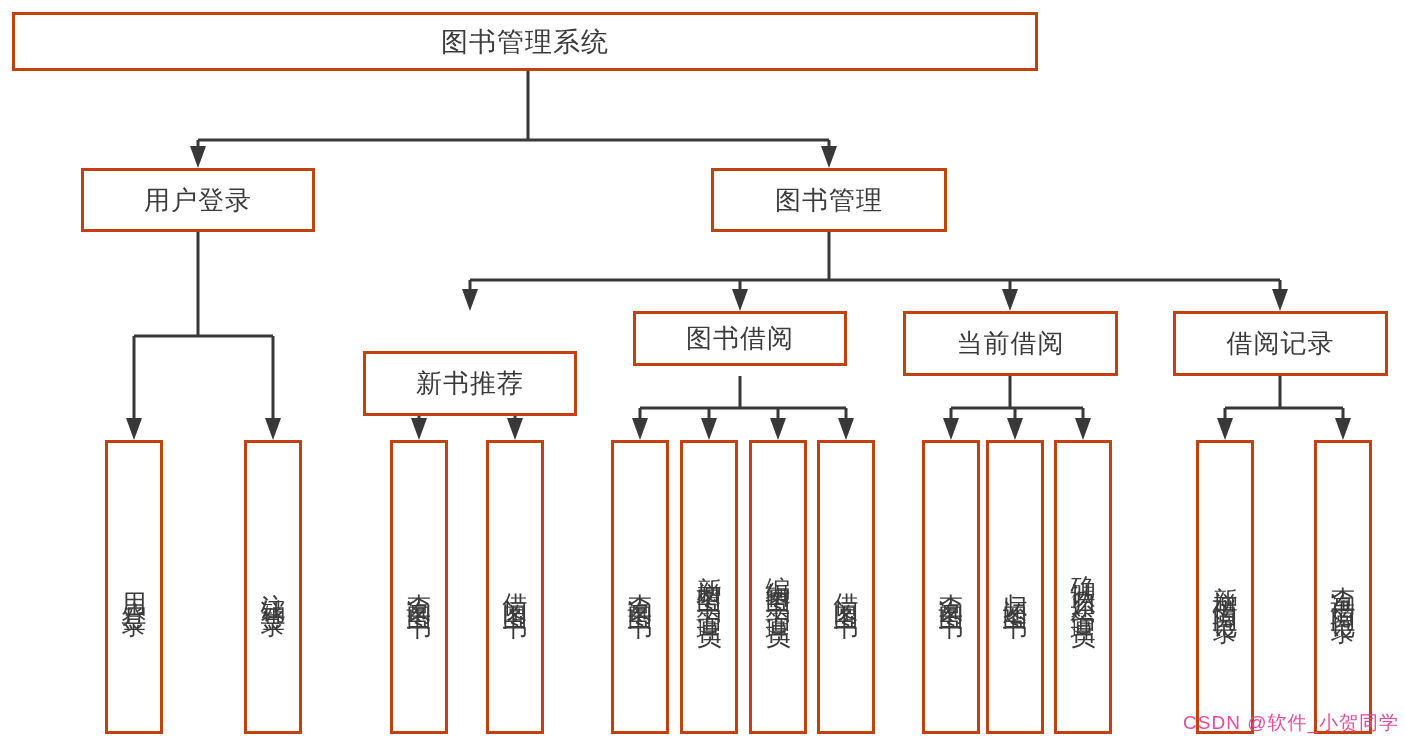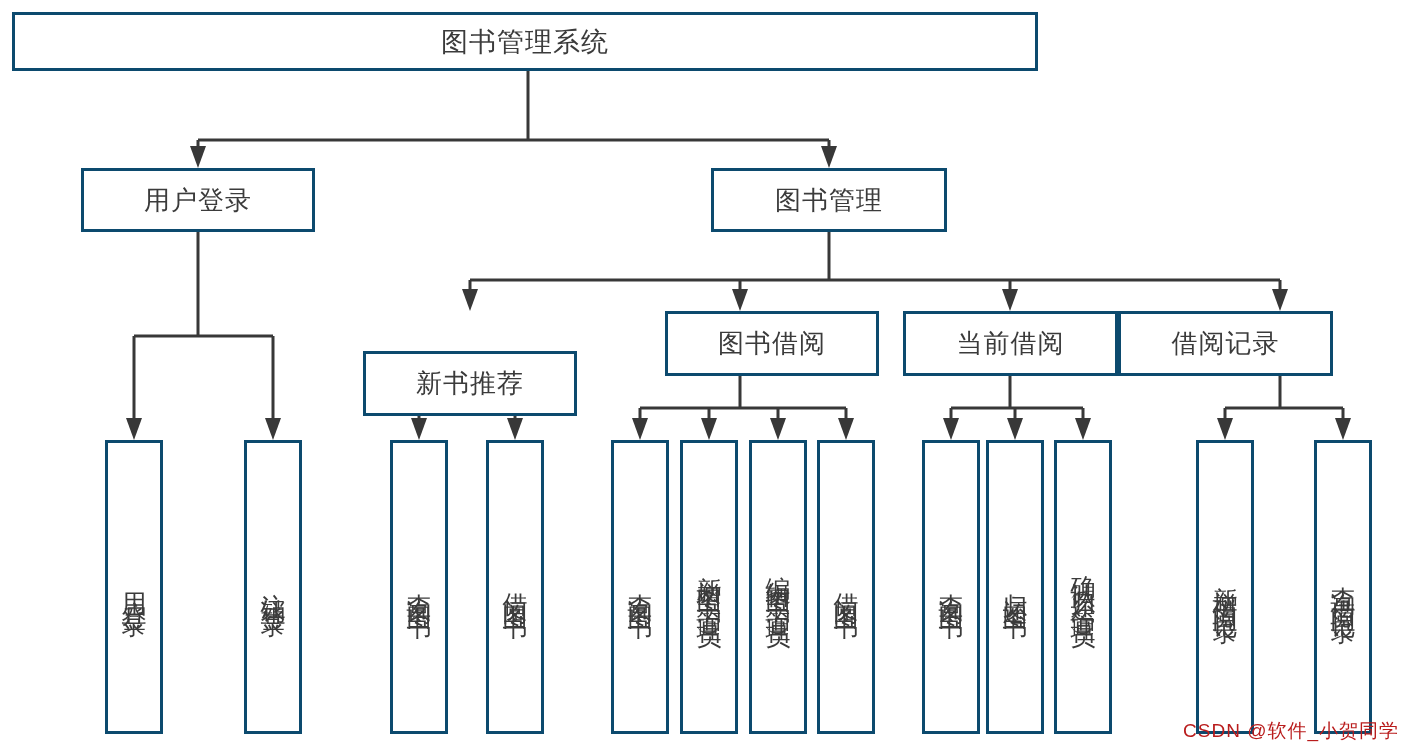--- a/index.html
+++ b/index.html
@@ -18,21 +18,21 @@
   #connector-svg {
     position: absolute;
     left: 0;
     top: 0;
     z-index: 1;
   }
   .node {
     position: absolute;
     box-sizing: border-box;
     background: #ffffff;
-    border: 3px solid #0c4a6e;
+    border: 3px solid #c2410c;
     color: #3b3b3b;
     display: flex;
     align-items: center;
     justify-content: center;
     z-index: 2;
   }
   .hbox {
     font-size: 26px;
     letter-spacing: 1px;
   }
@@ -49,23 +49,23 @@
     writing-mode: vertical-rl;
     text-orientation: upright;
     font-size: 25px;
     letter-spacing: 7px;
     line-height: 1;
     white-space: nowrap;
   }
   .watermark {
     position: absolute;
     right: 6px;
-    bottom: 3px;
+    bottom: 11px;
     font-size: 19px;
-    color: #b91c1c;
+    color: #ec4899;
     letter-spacing: 1px;
     z-index: 3;
     white-space: nowrap;
   }
 </style>
 </head>
 <body>
 
 <div id="canvas">
 
@@ -109,27 +109,27 @@
   <div class="node hbox" style="left:81px; top:168px; width:234px; height:64px;">
     <span>用户登录</span>
   </div>
   <div class="node hbox" style="left:711px; top:168px; width:236px; height:64px;font-family:Liberation Mono, monospace;">
     <span>图书管理</span>
   </div>
 
   <div class="node hbox" style="left:363px; top:311px; width:214px; height:65px;margin-top:40px;">
     <span>新书推荐</span>
   </div>
-  <div class="node hbox" style="left:633px; top:311px; width:214px; height:65px;margin-left:32px;">
+  <div class="node hbox" style="left:633px; top:311px; width:214px; height:55px;">
     <span>图书借阅</span>
   </div>
   <div class="node hbox" style="left:903px; top:311px; width:215px; height:65px;text-align:center;">
     <span>当前借阅</span>
   </div>
-  <div class="node hbox" style="left:1118px; top:311px; width:215px; height:65px;">
+  <div class="node hbox" style="left:1173px; top:311px; width:215px; height:65px;">
     <span>借阅记录</span>
   </div>
 
   <div class="node vbox" style="left:105px;">
     <span class="vtext">用户登录</span>
   </div>
   <div class="node vbox" style="left:244px;">
     <span class="vtext">注销登录</span>
   </div>
 

